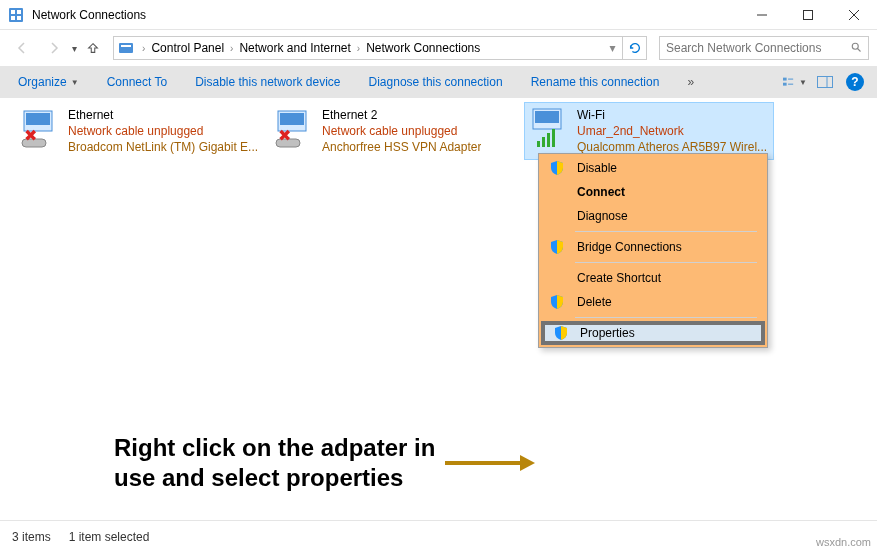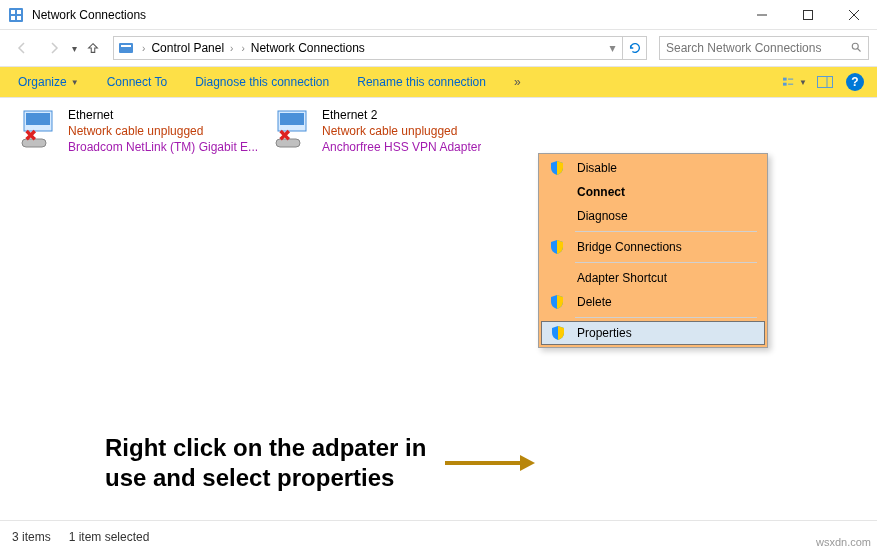--- a/index.html
+++ b/index.html
@@ -18,46 +18,46 @@
     .bc-sep { color: #888; margin: 0 4px; font-size: 10px; }
     .bc-item { cursor: pointer; padding: 2px 2px; }
     .bc-end { position: absolute; right: 0; top: 0; bottom: 0; display: flex; }
     .bc-dd { width: 20px; display: flex; align-items: center; justify-content: center; border-left: 1px solid transparent; color: #888; cursor: pointer; }
     .bc-refresh { width: 24px; display: flex; align-items: center; justify-content: center; border-left: 1px solid #ccc; color: #0078d7; cursor: pointer; }
     
     .search { width: 210px; height: 24px; border: 1px solid #ccc; display: flex; align-items: center; padding: 8px 6px; }
     .search input { border: none; outline: none; flex: 1; font-size: 12px; color: #888; }
     .search-ico { color: #888; }
     
-    .toolbar { height: 32px; border-top: 1px solid #e5e5e5; border-bottom: 1px solid #e5e5e5; display: flex; align-items: center; padding: 0 10px; font-size: 12px; background: #fde047; }
+    .toolbar { height: 32px; border-top: 1px solid #e5e5e5; border-bottom: 1px solid #e5e5e5; display: flex; align-items: center; padding: 0 10px; font-size: 12px; background: #e5e5e5; }
     .tb-item { color: #0066cc; padding: 4px 8px; margin-right: 12px; cursor: pointer; display: flex; align-items: center; gap: 4px; }
     .tb-dd { font-size: 8px; color: #555; }
     .tb-sep { flex: 1; }
     .tb-icon { width: 24px; height: 24px; display: flex; align-items: center; justify-content: center; color: #0066cc; cursor: pointer; margin-left: 6px; }
     .chev { font-size: 10px; color: #555; }
     
     .content { position: relative; height: 430px; padding: 8px 14px; }
     
     .adapter { position: absolute; width: 250px; display: flex; gap: 6px; padding: 4px; }
     .adapter.selected { background: #cce8ff; border: 1px solid #99d1ff; }
     .adp-ico { width: 42px; height: 42px; position: relative; flex-shrink: 0; }
     .adp-txt { font-size: 12px; line-height: 16px; overflow: hidden; }
     .adp-name { color: #000; white-space: nowrap; overflow: hidden; text-overflow: ellipsis; }
     .adp-status { color: #c2410c; white-space: nowrap; overflow: hidden; text-overflow: ellipsis; }
-    .adp-hw { color: #a21caf; white-space: nowrap; overflow: hidden; text-overflow: ellipsis; }
+    .adp-hw { color: #a16207; white-space: nowrap; overflow: hidden; text-overflow: ellipsis; }
     
     .ctxmenu { position: absolute; left: 538px; top: 153px; width: 230px; background: #fdba74; border: 1px solid #a0a0a0; box-shadow: 3px 3px 6px rgba(0,0,0,0.2); padding: 2px; font-size: 12px; }
     .ctx-item { height: 24px; display: flex; align-items: center; padding: 0 30px 0 10px; cursor: pointer; position: relative; }
-    .ctx-item:hover, .ctx-item.highlight { background: #d8e6f2; border: 1px solid #737373; padding: 0 29px 0 9px; }
+    .ctx-item:hover, .ctx-item.highlight { background: #d8e6f2; border: 4px solid #737373; padding: 0 29px 0 9px; }
     .ctx-item.bold { font-weight: bold; }
     .ctx-sep { height: 1px; background: #d0d0d0; margin: 3px 8px 3px 34px; }
     .ctx-shield { position: absolute; left: 8px; width: 16px; height: 16px; }
     .ctx-label { margin-left: 26px; }
     
-    .annotation { position: absolute; left: 105px; top: 335px; width: 340px; font-family: 'Century Gothic', sans-serif; font-size: 24px; font-weight: bold; line-height: 30px; color: #000; }
+    .annotation { position: absolute; left: 114px; top: 335px; width: 340px; font-family: 'Century Gothic', sans-serif; font-size: 24px; font-weight: bold; line-height: 30px; color: #000; }
     .arrow-anno { position: absolute; left: 445px; top: 355px; }
     
     .statusbar { position: absolute; bottom: 0; left: 0; right: 0; height: 32px; border-top: 1px solid #e5e5e5; display: flex; align-items: center; padding: 0 12px; font-size: 12px; color: #333; gap: 18px; }
     .watermark { position: absolute; right: 6px; bottom: 4px; font-size: 11px; color: #999; }
     .help-circle { width: 18px; height: 18px; border-radius: 50%; background: #0078d7; color: #fff; display: flex; align-items: center; justify-content: center; font-size: 12px; font-weight: bold; }
   </style>
 </head>
 <body>
 
 <div class="titlebar">
@@ -105,20 +105,21 @@
       </svg>
   </div>
   <div class="breadcrumb">
     <svg class="bc-icon" viewBox="0 0 16 16">
         <rect x="1" y="3" width="14" height="10" fill="#4a90d9" rx="1"></rect>
         <rect x="3" y="5" width="10" height="2" fill="#fff"></rect>
       </svg>
     <span class="bc-sep">›</span>
     <span class="bc-item">Control Panel</span>
     <span class="bc-sep">›</span>
+    <span class="bc-item">Network and Internet</span>
     <span class="bc-sep">›</span>
     <span class="bc-item">Network Connections</span>
     <div class="bc-end">
       <div class="bc-dd">▾</div>
       <div class="bc-refresh">
         <svg width="14" height="14" viewBox="0 0 16 16">
             <path d="M3 8 A5 5 0 1 1 5 12" fill="none" stroke="currentColor" stroke-width="1.5"></path>
             <path d="M3 5 L3 8 L6 8" fill="none" stroke="currentColor" stroke-width="1.5"></path>
           </svg>
       </div>
@@ -134,20 +135,21 @@
     </span>
   </div>
 </div>
 
 <div class="toolbar">
   <div class="tb-item">
       <span>Organize</span>
       <span class="tb-dd">▼</span>
     </div>
   <div class="tb-item">Connect To</div>
+  <div class="tb-item">Disable this network device</div>
   <div class="tb-item">Diagnose this connection</div>
   <div class="tb-item">Rename this connection</div>
   <div class="tb-item" style="margin-right:0;color:#555">»</div>
   <div class="tb-sep"></div>
   <div class="tb-icon">
     <svg width="18" height="14" viewBox="0 0 18 14">
         <rect x="0" y="1" width="5" height="4" fill="#5a9bd5"></rect>
         <rect x="0" y="8" width="5" height="4" fill="#5a9bd5"></rect>
         <line x1="7" y1="3" x2="14" y2="3" stroke="#5a9bd5" stroke-width="1.5"></line>
         <line x1="7" y1="10" x2="14" y2="10" stroke="#5a9bd5" stroke-width="1.5"></line>
@@ -192,20 +194,37 @@
           <text x="4" y="34" font-size="16" fill="#d22">✖</text>
         </svg>
     </div>
     <div class="adp-txt">
       <div class="adp-name">Ethernet 2</div>
       <div class="adp-status">Network cable unplugged</div>
       <div class="adp-hw">Anchorfree HSS VPN Adapter</div>
     </div>
   </div>
 
+  <div class="adapter selected" style="left:524px;top:4px">
+    <div class="adp-ico">
+      <svg width="42" height="42" viewBox="0 0 42 42">
+          <rect x="4" y="2" width="28" height="20" fill="#d6eaff" stroke="#4a90d9"></rect>
+          <rect x="6" y="4" width="24" height="12" fill="#4a90d9"></rect>
+          <rect x="8" y="34" width="3" height="6" fill="#3a3"></rect>
+          <rect x="13" y="30" width="3" height="10" fill="#3a3"></rect>
+          <rect x="18" y="26" width="3" height="14" fill="#3a3"></rect>
+          <rect x="23" y="22" width="3" height="18" fill="#3a3"></rect>
+        </svg>
+    </div>
+    <div class="adp-txt">
+      <div class="adp-name">Wi-Fi</div>
+      <div class="adp-status">Umar_2nd_Network</div>
+      <div class="adp-hw">Qualcomm Atheros AR5B97 Wirel...</div>
+    </div>
+  </div>
 
   <div class="annotation">Right click on the adpater in use and select properties</div>
   <svg class="arrow-anno" width="90" height="20" viewBox="0 0 90 20">
     <line x1="0" y1="10" x2="75" y2="10" stroke="#b8860b" stroke-width="4"></line>
     <polygon points="75,2 90,10 75,18" fill="#b8860b"></polygon>
   </svg>
 </div>
 
 <div class="ctxmenu">
   <div class="ctx-item">
@@ -224,21 +243,21 @@
   <div class="ctx-sep"></div>
   <div class="ctx-item">
     <svg class="ctx-shield" viewBox="0 0 16 16">
         <path d="M8 1 L14 3 L14 8 Q14 13 8 15 Q2 13 2 8 L2 3 Z" fill="#1e90ff"></path>
         <path d="M8 1 L14 3 L14 8 Q14 13 8 15 L8 1 Z" fill="#ffcc00"></path>
       </svg>
     <span class="ctx-label">Bridge Connections</span>
   </div>
   <div class="ctx-sep"></div>
   <div class="ctx-item">
-      <span class="ctx-label">Adapter Shortcut</span>
+      <span class="ctx-label">Create Shortcut</span>
     </div>
   <div class="ctx-item">
     <svg class="ctx-shield" viewBox="0 0 16 16">
         <path d="M8 1 L14 3 L14 8 Q14 13 8 15 Q2 13 2 8 L2 3 Z" fill="#1e90ff"></path>
         <path d="M8 1 L14 3 L14 8 Q14 13 8 15 L8 1 Z" fill="#ffcc00"></path>
       </svg>
     <span class="ctx-label">Delete</span>
   </div>
   <div class="ctx-sep"></div>
   <div class="ctx-item highlight">

